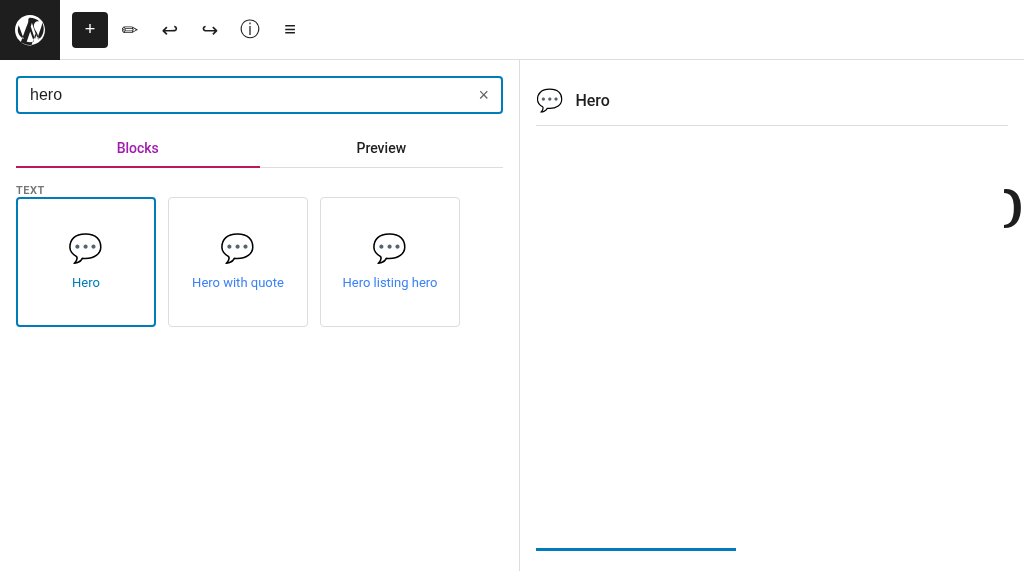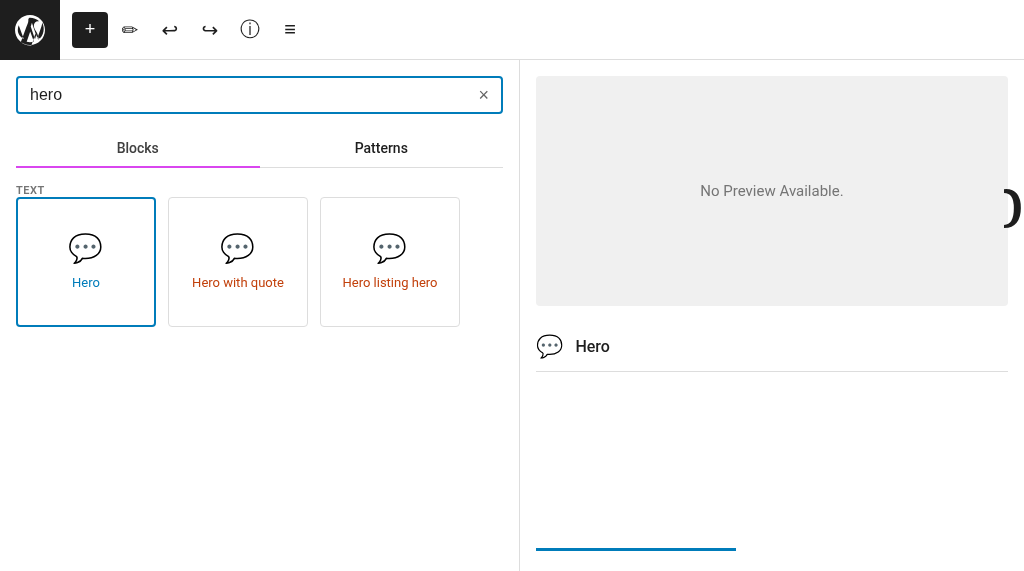--- a/index.html
+++ b/index.html
@@ -126,22 +126,22 @@
       padding: 10px 0;
       font-size: 14px;
       font-weight: 500;
       cursor: pointer;
       color: #1e1e1e;
       border-bottom: 2px solid transparent;
       margin-bottom: -1px;
     }
 
     .tab.active {
-      color: #404040;
-      border-bottom: 2px solid #d946ef;
+      color: #a21caf;
+      border-bottom: 2px solid #be185d;
     }
 
     
     .section-label {
       font-size: 11px;
       font-weight: 600;
       color: #757575;
       text-transform: uppercase;
       letter-spacing: 0.5px;
     }
@@ -171,21 +171,21 @@
       border: 2px solid #007cba;
     }
 
     .block-icon {
       font-size: 28px;
       color: #1e1e1e;
     }
 
     .block-label {
       font-size: 13px;
-      color: #c2410c;
+      color: #3b82f6;
       text-align: center;
       line-height: 1.3;
     }
 
     .block-label.selected-label {
       color: #007cba;
     }
 
     
     .right-panel {
@@ -280,21 +280,21 @@
 
   <div class="left-panel">
 
     <div class="search-box">
       <input type="text" value="hero" style="">
       <button class="search-clear">×</button>
     </div>
 
     <div class="tabs">
       <div class="tab active">Blocks</div>
-      <div class="tab">Patterns</div>
+      <div class="tab">Preview</div>
     </div>
 
     <div>
       <div class="section-label">TEXT</div>
       <div class="block-grid">
 
         <div class="block-item selected">
           <span class="block-icon">💬</span>
           <span class="block-label selected-label">Hero</span>
         </div>
@@ -308,23 +308,20 @@
           <span class="block-icon">💬</span>
           <span class="block-label">Hero listing hero</span>
         </div>
 
       </div>
     </div>
   </div>
 
   <div class="right-panel">
 
-    <div class="preview-area">
-      <span class="preview-text">No Preview Available.</span>
-    </div>
 
     <div class="selected-block-info">
       <span class="selected-block-icon">💬</span>
       <span class="selected-block-name">Hero</span>
     </div>
 
     <div class="edge-letter">p</div>
 
     <div class="bottom-blue-line"></div>
 

